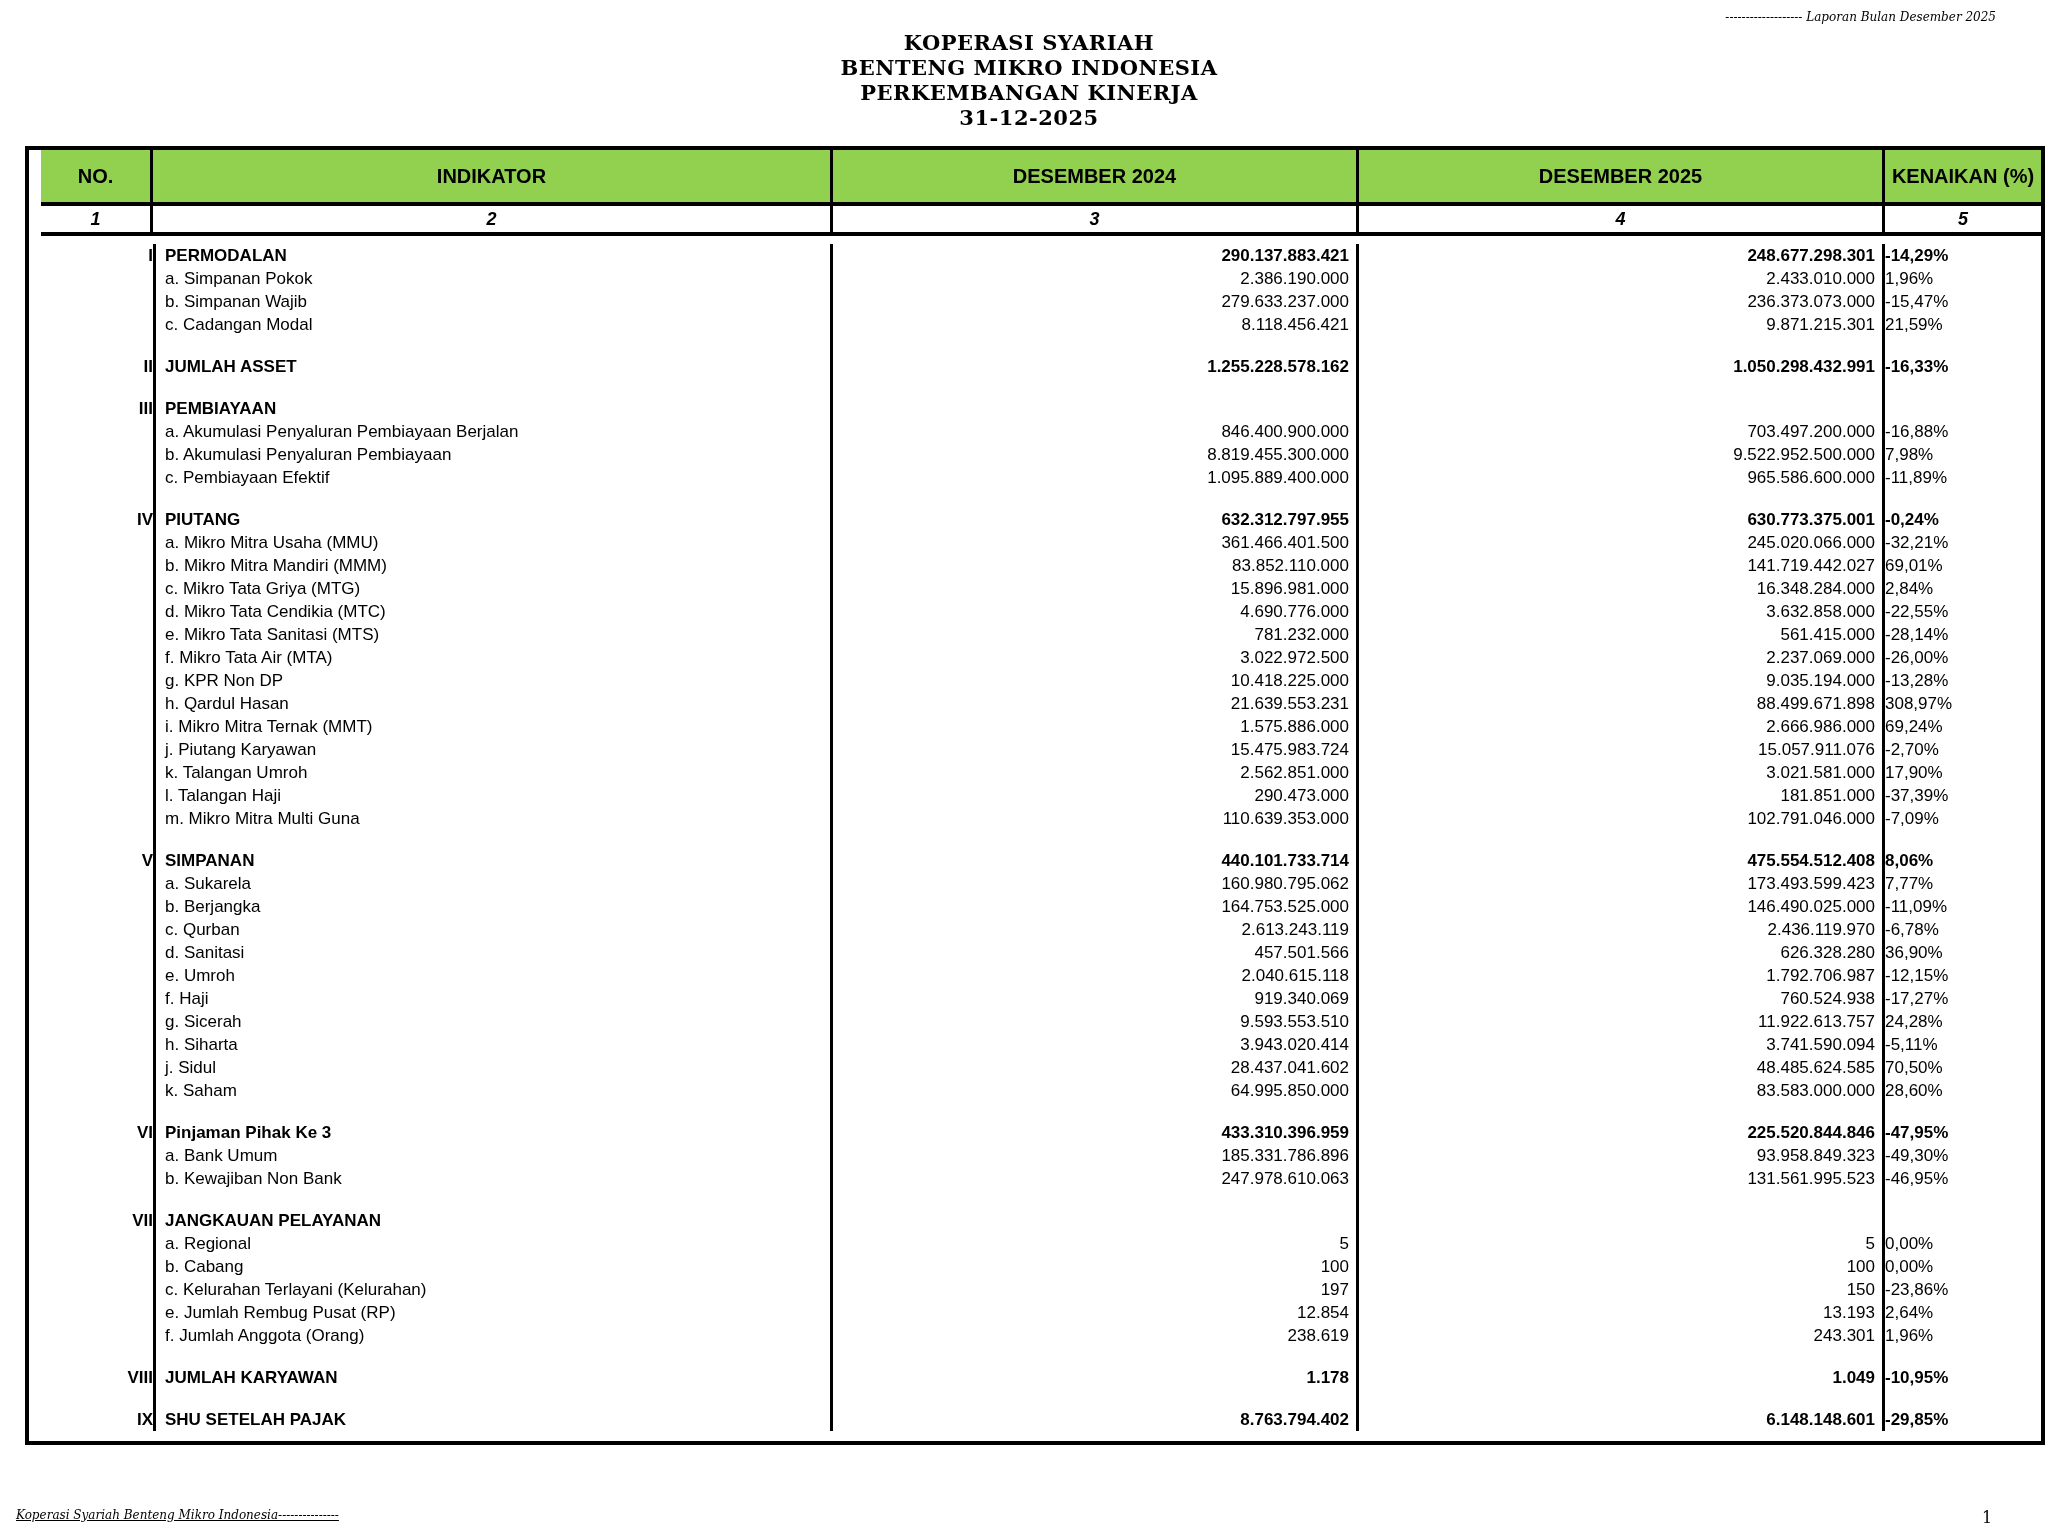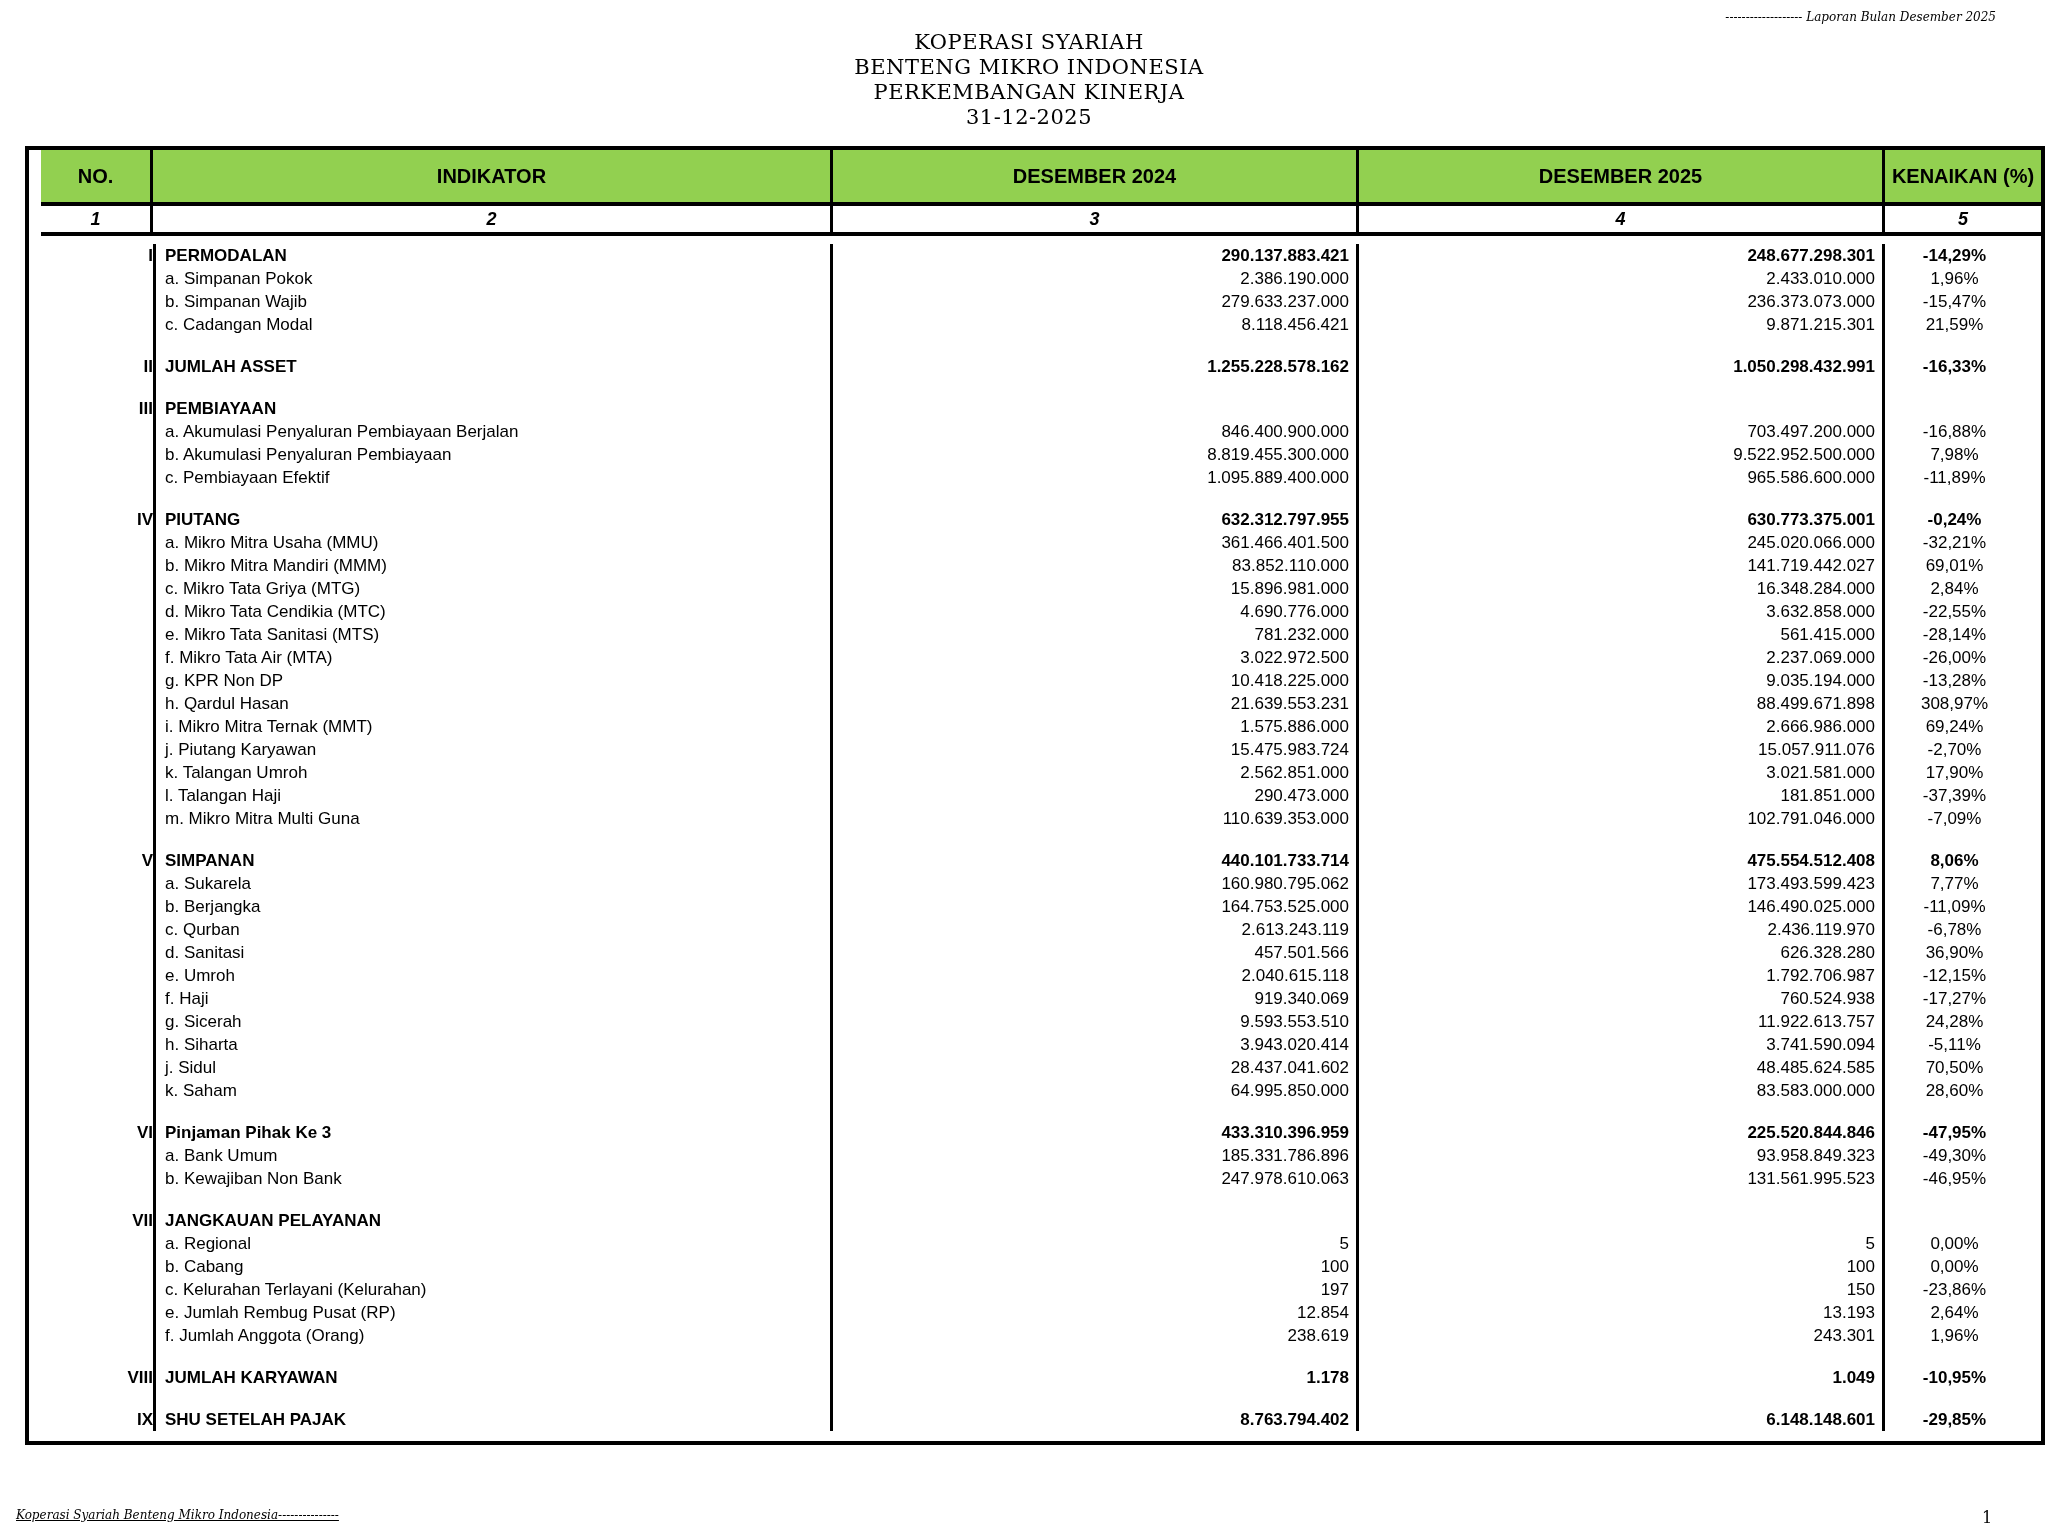--- a/index.html
+++ b/index.html
@@ -1,36 +1,36 @@
 <!DOCTYPE html>
 <html><head>
 <meta charset="utf-8">
 <style>
   html, body { margin: 0; padding: 0; background: #ffffff; }
   body { width: 2058px; height: 1536px; position: relative; overflow: hidden; color: #000; }
   .top-note { position: absolute; top: 10px; right: 62px; font-family: "DejaVu Serif", serif; font-style: italic; font-size: 12px; }
-  .title-block { position: absolute; top: 30px; left: 0; width: 2058px; text-align: center; font-family: "DejaVu Serif", serif; font-weight: normal; font-size: 21px; line-height: 25px; letter-spacing: 0.5px; }
+  .title-block { position: absolute; top: 30px; left: 0; width: 2058px; text-align: center; font-family: "DejaVu Serif", serif; font-weight: bold; font-size: 21px; line-height: 25px; letter-spacing: 0.5px; }
   .title-block div { height: 25px; }
   .sheet { position: absolute; top: 146px; left: 25px; width: 2020px; border: 4px solid #000; box-sizing: border-box; font-family: "Liberation Sans", sans-serif; }
   .row { display: flex; margin-left: 12px; }
   .c1 { width: 112px; } .c2 { width: 680px; } .c3 { width: 526px; } .c4 { width: 526px; } .c5 { flex: 1; }
   .cell { box-sizing: border-box; border-right: 3px solid #000; }
   .cell:last-child { border-right: none; }
   .hdr { height: 52px; background: #92d050; border-bottom: 4px solid #000; }
   .hdr .cell { display: flex; align-items: center; justify-content: center; font-weight: bold; font-size: 20px; }
   .num { height: 26px; border-bottom: 4px solid #000; }
   .num .cell { display: flex; align-items: center; justify-content: center; font-weight: bold; font-style: italic; font-size: 18px; }
   .body { padding: 8px 0 10px 0; }
   .body .row { height: 23px; }
   .body .row.spacer { height: 19px; }
   .body .cell { font-size: 17px; line-height: 23px; white-space: nowrap; }
   .body .c1 { text-align: right; padding-right: 0; border-right: none; }
   .body .c2 { border-left: 3px solid #000; padding-left: 9px; }
   .body .c3, .body .c4 { text-align: right; padding-right: 7px; }
-  .body .c5 { text-align: center; padding-right: 17px; }
+  .body .c5 { text-align: left; padding-right: 17px; }
   .body .row.bold .cell { font-weight: bold; }
   .footer-left { position: absolute; top: 1508px; left: 16px; font-family: "DejaVu Serif", serif; font-style: italic; font-size: 12px; text-decoration: underline; }
   .footer-page { position: absolute; top: 1508px; left: 1982px; font-family: "DejaVu Serif", serif; font-size: 16px; }
 </style>
 </head>
 <body>
 
 <div class="top-note">------------------- Laporan Bulan Desember 2025</div>
 
 <div class="title-block">

